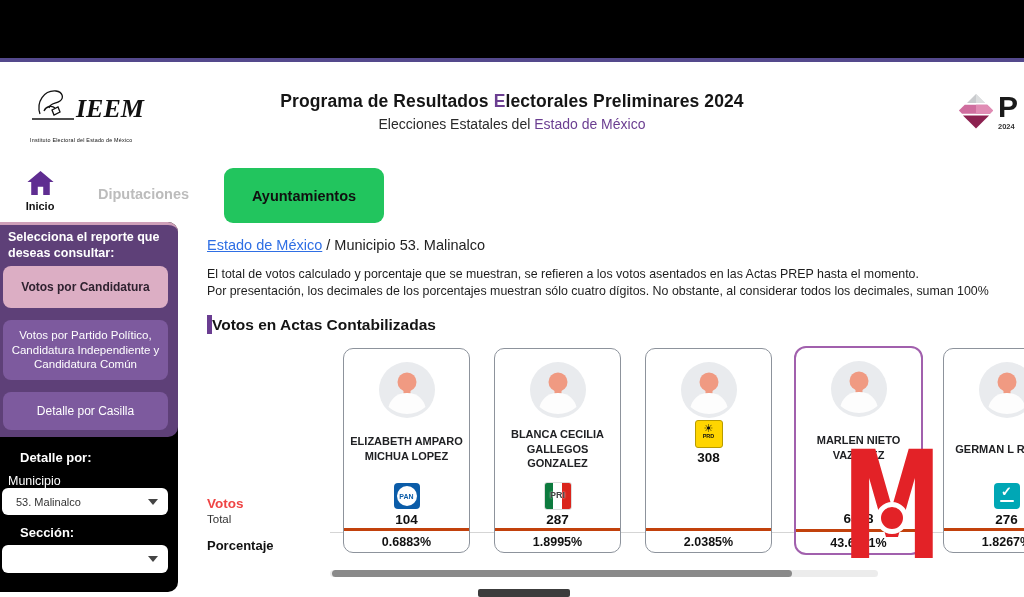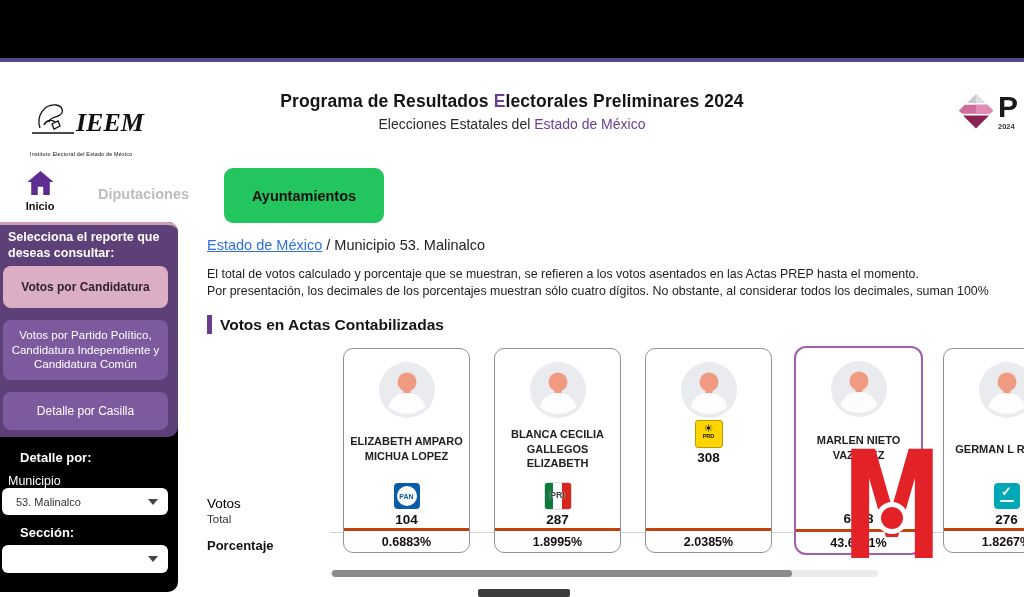--- a/index.html
+++ b/index.html
@@ -9,21 +9,21 @@
 
   
   .topbar{left:0;top:0;width:1024px;height:58px;background:#000;}
   .topline{left:0;top:58px;width:1024px;height:4px;background:#54498c;}
 
   
   .titles{left:0;right:0;top:91px;text-align:center;}
   .title{font-size:17.5px;font-weight:bold;color:#151515;letter-spacing:.1px;}
   .title .hl,.subtitle .hl{color:#6b3e91;}
   .subtitle{font-size:14px;color:#2a2a2a;margin-top:4px;}
-  .ieem{left:30px;top:100px;width:150px;}
+  .ieem{left:30px;top:86px;width:150px;}
   .ieem-caption{font-size:5.4px;color:#111;letter-spacing:.2px;margin-top:1px;}
   .prep{left:958px;top:92px;display:flex;align-items:flex-start;gap:4px;}
   .prep-txt{line-height:1;}
   .prep-p{font-size:30px;font-weight:bold;color:#1a1a1a;}
   .prep-year{font-size:7.5px;font-weight:bold;color:#333;margin-top:1px;}
 
   
   .home{left:16px;top:171px;width:48px;text-align:center;cursor:pointer;}
   .home-label{font-size:11px;font-weight:bold;color:#111;margin-top:1px;}
   .tab-dip{left:98px;top:186px;font-size:14.5px;font-weight:bold;color:#bcbcbc;cursor:pointer;}
@@ -44,27 +44,27 @@
   .sb-l{position:absolute;left:8px;color:#fff;font-size:12.5px;}
   .sb-select{position:absolute;left:2px;width:166px;height:27px;background:#fff;border-radius:6px;
              display:flex;align-items:center;box-sizing:border-box;padding:0 10px 0 14px;cursor:pointer;}
   .sb-select .val{flex:1;font-size:11px;color:#333;}
   .caret{width:0;height:0;border-left:5px solid transparent;border-right:5px solid transparent;border-top:6px solid #444;}
 
   
   .crumb{left:207px;top:237px;font-size:14.5px;color:#222;}
   .crumb a{color:#2f6fe4;text-decoration:underline;cursor:pointer;}
   .notice{left:207px;top:266px;font-size:12.4px;color:#1d1d1d;line-height:1.38;}
-  .sect{left:207px;top:315px;display:flex;align-items:center;gap:8px;}
+  .sect{left:207px;top:315px;display:flex;align-items:center;}
   .sect-bar{width:5px;height:19px;background:#6a3d91;}
   .sect-title{font-size:15.5px;font-weight:bold;color:#141414;}
 
   .rowline{left:330px;top:532px;width:694px;height:1px;background:#d5d5d5;}
 
-  .lbl-votos{left:207px;top:496px;font-size:13.5px;font-weight:normal;color:#000000;}
+  .lbl-votos{left:207px;top:496px;font-size:13.5px;font-weight:bold;color:#ef4444;}
   .lbl-total{left:207px;top:513px;font-size:11.5px;color:#333;}
   .lbl-pct{left:207px;top:538px;font-size:13px;font-weight:bold;color:#111;}
 
   .card{top:348px;width:127px;height:205px;background:#fff;border:1.5px solid #8d939c;border-radius:10px;
         box-sizing:border-box;cursor:pointer;}
   .card.sel{top:346px;height:209px;width:129px;border:2.5px solid #a160ad;border-radius:12px;}
   .avatar{width:56px;height:56px;margin:13px auto 0;}
   .cname{height:62px;display:flex;align-items:center;justify-content:center;text-align:center;
          padding:0 4px;font-size:11px;font-weight:bold;color:#202124;line-height:1.35;}
   .plogo{height:32px;display:flex;align-items:center;justify-content:center;}
@@ -204,21 +204,21 @@
 
   <div class="abs card" style="left:494px">
     <div class="avatar">
       <svg viewBox="0 0 56 56" width="56" height="56">
           <circle cx="28" cy="28" r="28" fill="#e9ebee"></circle>
           <circle cx="28" cy="20" r="9.5" fill="#f09a82"></circle>
           <rect x="24.5" y="26" width="7" height="7" fill="#f09a82"></rect>
           <path d="M28 31 c-12 0 -17 8 -18.5 14 a28 28 0 0 0 37 0 c-1.5 -6 -6.5 -14 -18.5 -14 z" fill="#fdfdfd"></path>
         </svg>
     </div>
-    <div class="cname">BLANCA CECILIA GALLEGOS ELIZABETH</div>
+    <div class="cname">BLANCA CECILIA GALLEGOS GONZALEZ</div>
     <div class="plogo">
         <span class="pri">
           <i class="g"></i>
           <i class="w"></i>
           <i class="r"></i>
           <span>PRI</span>
         </span>
       </div>
     <div class="votes">287</div>
     <div class="pct">1.8995%</div>

